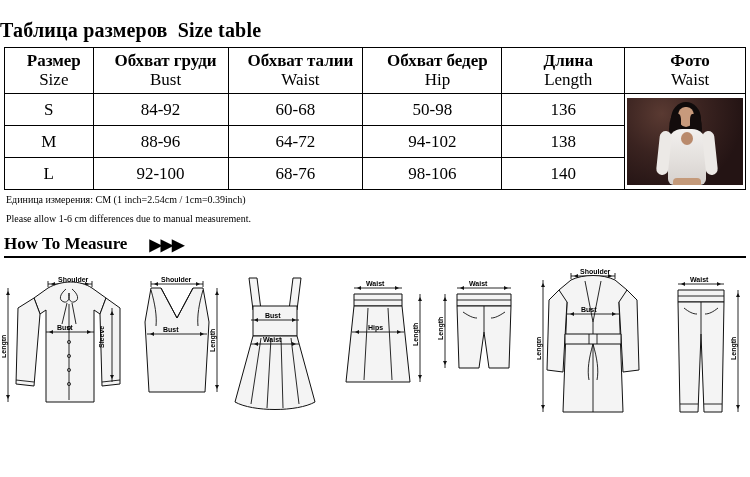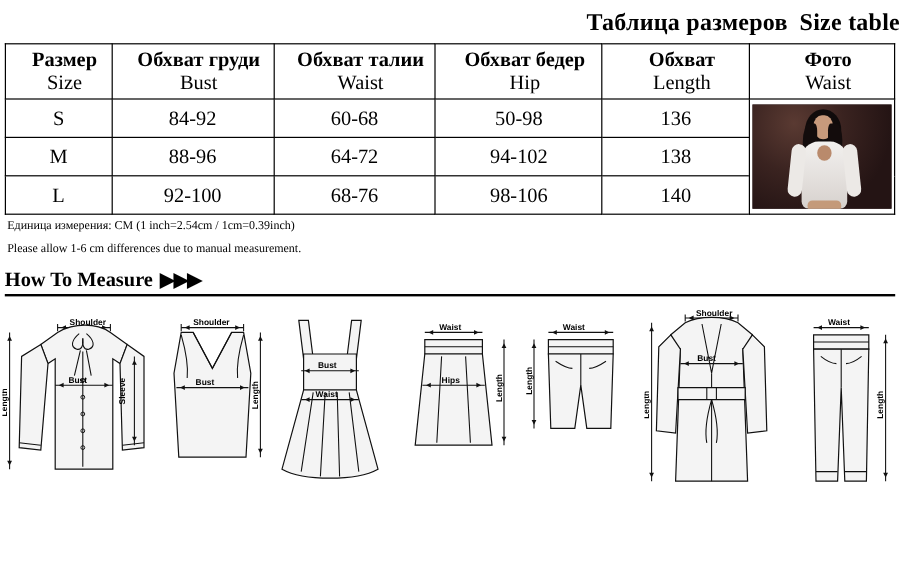--- a/index.html
+++ b/index.html
@@ -16,24 +16,24 @@
   }
   .page {
     position: relative;
     width: 750px;
     height: 477px;
     background: #fff;
   }
 
   
   .title {
-    text-align: right;
+    text-align: left;
     font-size: 20px;
     font-weight: bold;
-    padding: 8px 0 5px 0;
+    padding: 19px 0 5px 0;
     letter-spacing: 0.2px;
   }
   .title .ru { margin-right: 10px; }
 
   
   table.size-table {
     border-collapse: collapse;
     width: 742px;
     margin: 0 4px;
     table-layout: fixed;
@@ -157,20 +157,21 @@
   .notes .line.ru1 { letter-spacing: 0; }
   .note-gap { height: 5px; }
 
   
   .howto {
     margin: 8px 4px 0 4px;
     font-size: 17px;
     font-weight: bold;
     display: flex;
     align-items: center;
+    gap: 16px;
   }
   .howto .arrows {
     margin-left: 6px;
     letter-spacing: -1px;
     font-size: 16px;
   }
   .howto-rule {
     height: 2px;
     background: #000;
     margin: 2px 4px 0 4px;
@@ -234,21 +235,21 @@
         </th>
         <th>
           <span class="l1">Обхват талии</span>
           <span class="l2">Waist</span>
         </th>
         <th>
           <span class="l1">Обхват бедер</span>
           <span class="l2">Hip</span>
         </th>
         <th>
-          <span class="l1">Обхват</span>
+          <span class="l1">Длина</span>
           <span class="l2">Length</span>
         </th>
         <th>
           <span class="l1">Фото</span>
           <span class="l2">Waist</span>
         </th>
       </tr>
     </thead>
     <tbody>
       <tr>

